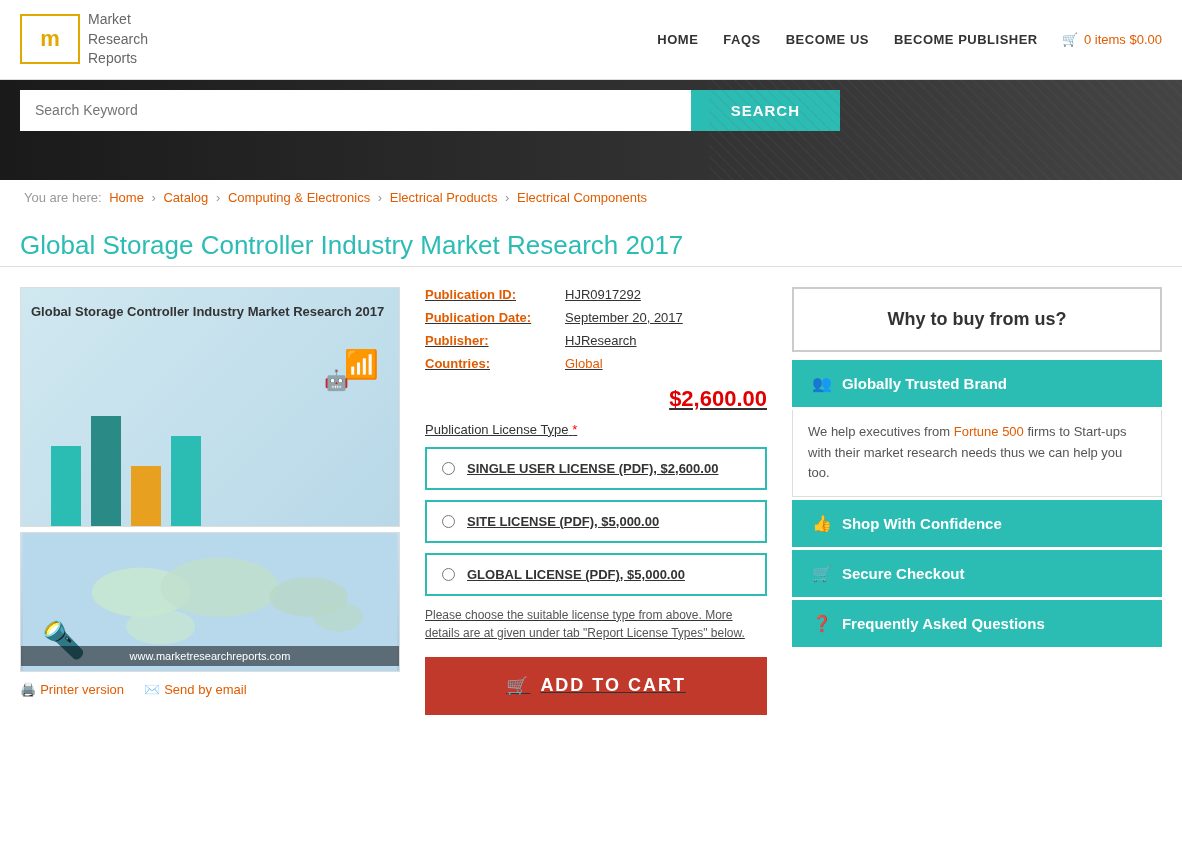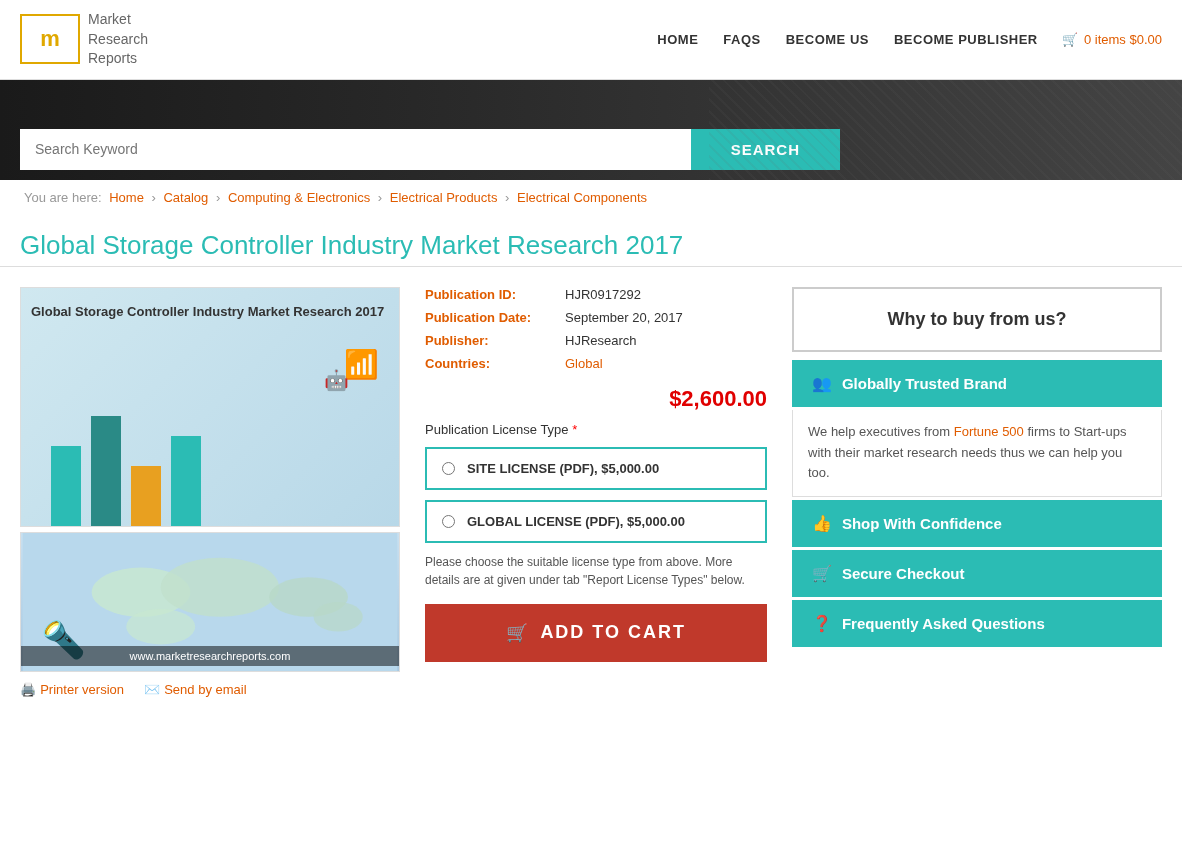--- a/index.html
+++ b/index.html
@@ -61,21 +61,21 @@
     }
 
     
     .hero-banner {
       width: 100%;
       height: 100px;
       background: linear-gradient(to right, #1a1a1a 0%, #2a2a2a 40%, #444 100%);
       position: relative;
       overflow: hidden;
       display: flex;
-      align-items: flex-end;
+      align-items: flex-start;
       padding: 10px 20px;
     }
     .hero-banner::after {
       content: '';
       position: absolute;
       right: 0; top: 0; bottom: 0;
       width: 40%;
       background: repeating-linear-gradient(45deg, rgba(100,100,100,0.1), rgba(100,100,100,0.1) 2px, transparent 2px, transparent 8px);
     }
     .search-bar {
@@ -215,20 +215,21 @@
       display: flex;
       align-items: center;
       gap: 4px;
       cursor: pointer;
     }
 
     
     .middle-col {
       flex: 1;
       min-width: 0;
+      text-decoration: underline;
     }
     .product-details-table {
       width: 100%;
       margin-bottom: 15px;
     }
     .detail-row {
       display: flex;
       align-items: baseline;
       margin-bottom: 8px;
     }
@@ -471,20 +472,24 @@
     </div>
 
     <div class="price">$2,600.00</div>
 
     <div class="license-label">
       <span>Publication License Type</span>
       <span class="required">*</span>
     </div>
 
     <div class="license-option">
+      <input type="radio" name="license" id="single" style="">
+      <label for="single">SINGLE USER LICENSE (PDF), $2,600.00</label>
+    </div>
+    <div class="license-option">
       <input type="radio" name="license" id="site" style="">
       <label for="site">SITE LICENSE (PDF), $5,000.00</label>
     </div>
     <div class="license-option">
       <input type="radio" name="license" id="global" style="">
       <label for="global">GLOBAL LICENSE (PDF), $5,000.00</label>
     </div>
 
     <p class="license-note">Please choose the suitable license type from above. More details are at given under tab "Report License Types" below.</p>
 

